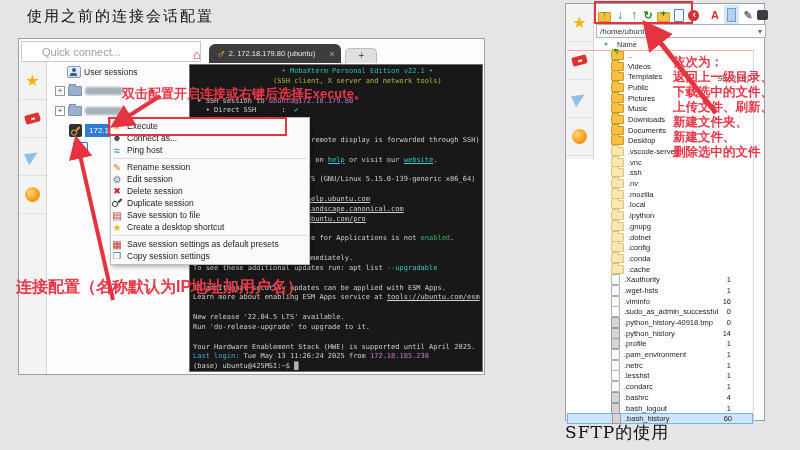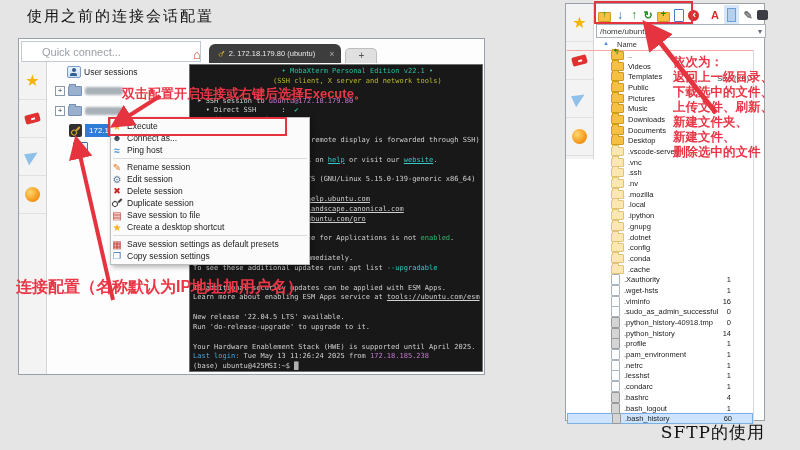--- a/index.html
+++ b/index.html
@@ -1,21 +1,21 @@
 <!DOCTYPE html>
 <html><head>
 <meta charset="utf-8">
 <style>
   html,body{margin:0;padding:0;background:#fff;}
   .canvas{position:relative;width:800px;height:450px;background:#e5e5e5;overflow:hidden;
           font-family:"Liberation Sans",sans-serif;}
   
   .page-title{position:absolute;left:27px;top:7px;font-family:"DejaVu Serif",serif;
               font-size:15px;color:#111;letter-spacing:2px;}
-  .caption{position:absolute;left:565px;top:421px;width:200px;text-align:right;
+  .caption{position:absolute;left:565px;top:421px;width:200px;text-align:left;
            font-family:"DejaVu Serif",serif;font-size:17px;color:#111;letter-spacing:1px;}
   .note{position:absolute;color:#ea3646;font-weight:bold;z-index:25;pointer-events:none;}
   .note1{left:122px;top:85px;font-size:13px;}
   .note2{left:16px;top:277px;font-size:16px;}
   .note3{left:673px;top:55px;font-size:12.5px;line-height:15px;}
   .redbox{position:absolute;border:2px solid #e53340;z-index:24;pointer-events:none;}
   #execbox{left:108px;top:117px;width:175px;height:15px;}
   #tbbox{left:594px;top:1px;width:95px;height:19px;}
   .arrows{position:absolute;left:0;top:0;z-index:30;pointer-events:none;}
   

